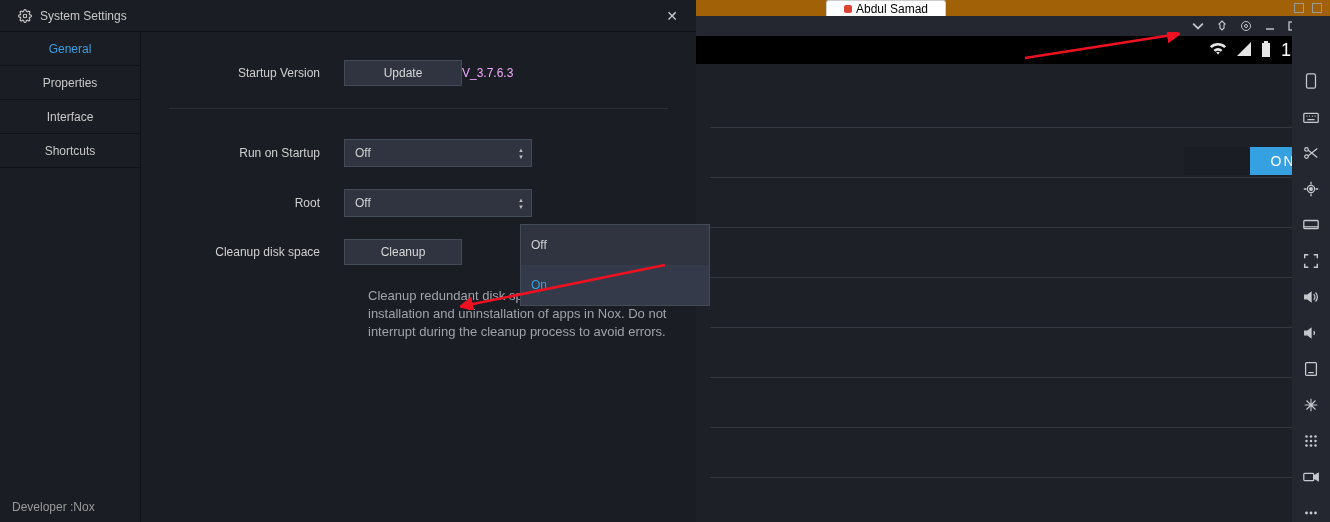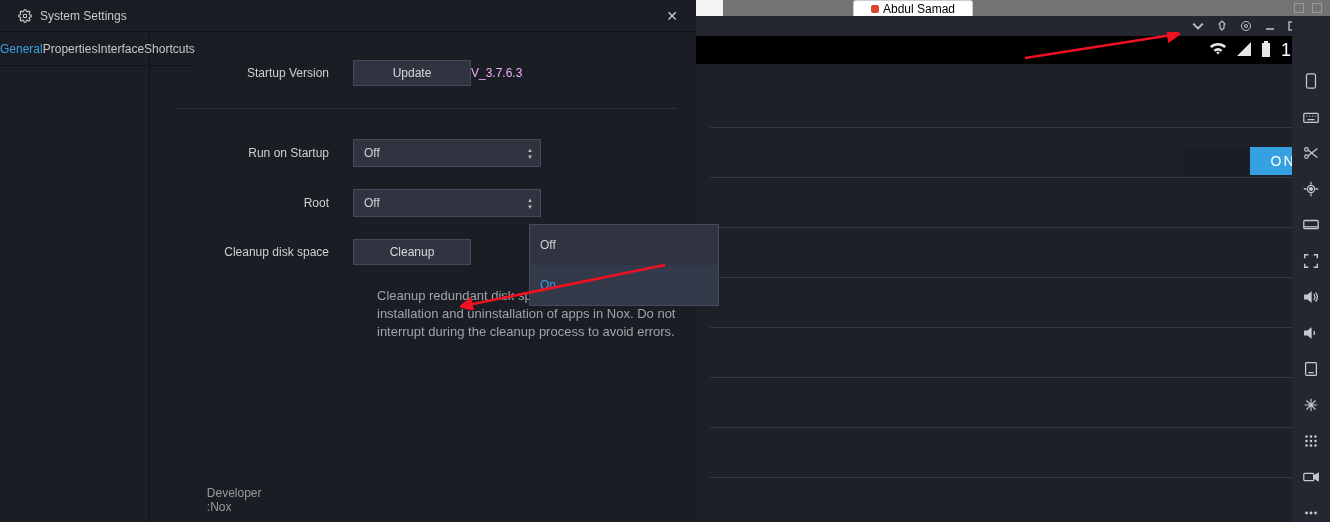--- a/index.html
+++ b/index.html
@@ -5,21 +5,21 @@
 * { margin:0; padding:0; box-sizing:border-box; font-family:"Segoe UI",Arial,sans-serif; font-size:12px; }
 body { width:1330px; height:522px; background:#e8e8e8; position:relative; overflow:hidden; }
 
 .settings-dialog { position:absolute; left:0; top:0; width:696px; height:522px; background:#1a1d23; color:#c9c9c9; }
 .dlg-title { height:32px; display:flex; align-items:center; padding:0 18px; background:#1a1d23; border-bottom:1px solid #101217; }
 .dlg-title .gear { width:14px; height:14px; margin-right:8px; display:inline-flex; align-items:center; }
 .dlg-title .spacer { flex:1; }
 .dlg-title .close { cursor:pointer; font-size:14px; }
 .dlg-body { display:flex; height:calc(100% - 32px); }
 
-.sidenav { width:150px; border-right:1px solid #101217; background:#1a1d23; display:flex; flex-direction:row; }
+.sidenav { width:150px; border-right:1px solid #101217; background:#1a1d23; display:flex; flex-direction:column; }
 .sidenav .nav-item { height:34px; display:flex; align-items:center; justify-content:center; cursor:pointer; color:#c8c8c8; border-bottom:1px solid #101217; }
 .sidenav .nav-item.active { color:#3aa0e0; }
 .sidenav .footer { margin-top:auto; padding:0 0 8px 12px; color:#9a9a9a; }
 
 .content { flex:1; padding:28px 28px 0 28px; position:relative; }
 .row { display:flex; align-items:center; margin-bottom:22px; }
 .lab { width:175px; text-align:right; padding-right:24px; color:#d0d0d0; }
 .divider { height:1px; background:#2b2e34; margin:0 0 30px 0; }
 
 .btn { width:118px; height:26px; background:#2f3440; border:1px solid #444b58; color:#d8d8d8; display:inline-flex; align-items:center; justify-content:center; cursor:pointer; }
@@ -32,21 +32,21 @@
 
 .dropdown { position:absolute; left:379px; top:192px; width:190px; background:#2f3440; border:1px solid #444b58; z-index:4; }
 .dropdown .opt { height:40px; display:flex; align-items:center; padding-left:10px; cursor:pointer; }
 .dropdown .opt.off { color:#d0d0d0; }
 .dropdown .opt.on { color:#3aa0e0; background:#343a49; }
 
 .cleanup-desc { width:300px; color:#9fa4aa; line-height:1.4; margin-left:199px; font-size:13px; }
 
 
 .emu-wrap { position:absolute; left:696px; top:0; width:634px; height:522px; background:#f3f3f3; }
-.topbar { height:16px; background:#737373; display:flex; align-items:center;margin-left:27px; }
+.topbar { height:16px; background:#a16207; display:flex; align-items:center; }
 .topbar .tab { width:120px; height:16px; background:#fff; border:1px solid #ccc; border-bottom:none; border-radius:3px 3px 0 0; margin-left:130px; display:flex; align-items:center; justify-content:center; gap:4px; font-size:10px; }
 .topbar .right-icons { margin-left:auto; display:flex; gap:8px; padding-right:8px; }
 .topbar .right-icons span { width:10px; height:10px; border:1px solid #999; }
 
 .emu { position:absolute; left:0; top:16px; width:634px; height:506px; background:#1d2027; }
 .emu-tray { height:20px; background:#24272f; display:flex; align-items:center; justify-content:flex-end; gap:12px; padding-right:8px; }
 .tray-icon { color:#bfc3c9; cursor:pointer; display:inline-flex; align-items:center; }
 .tray-icon svg { display:block; }
 
 .phone-status { height:28px; background:#000; display:flex; align-items:center; justify-content:flex-end; gap:10px; padding-right:10px; }

